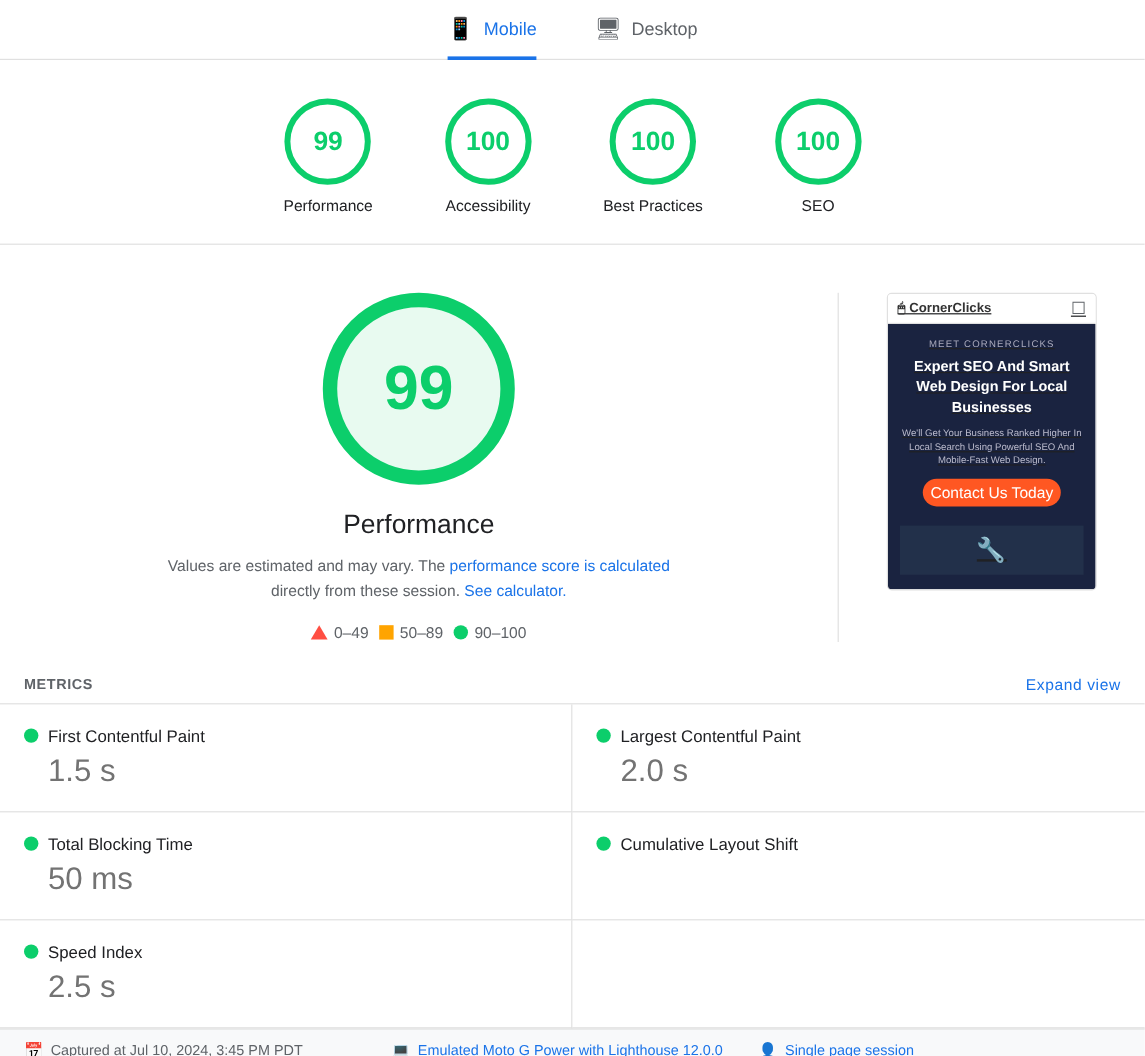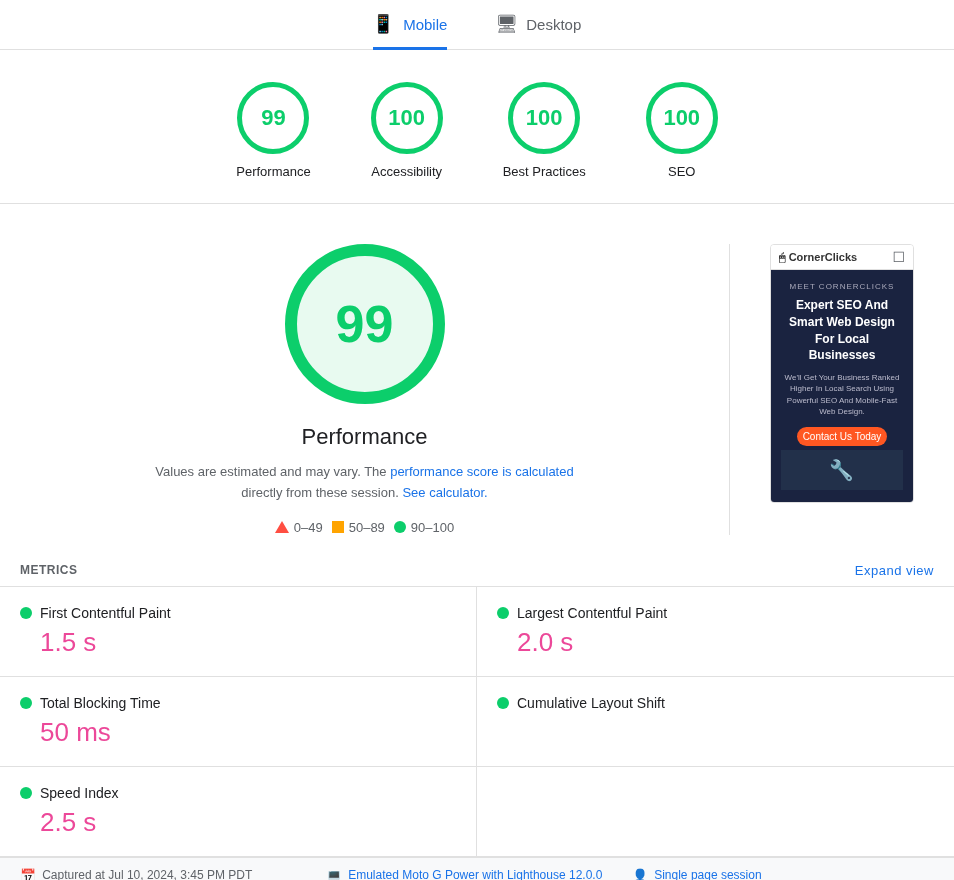--- a/index.html
+++ b/index.html
@@ -150,22 +150,23 @@
 
     
     .vert-divider {
       width: 1px;
       background: #e0e0e0;
       margin: 0;
     }
 
     
     .ad-panel {
-      width: 144px;
+      width: 175px;
       flex-shrink: 0;
+      text-decoration: underline;
     }
     .ad-box {
       border: 1px solid #e0e0e0;
       border-radius: 4px;
       overflow: hidden;
       background: #fff;
     }
     .ad-header {
       display: flex;
       justify-content: space-between;
@@ -207,23 +208,23 @@
       color: #bbc;
       line-height: 1.4;
       margin-bottom: 10px;
     }
     .ad-btn {
       background: #ff5722;
       color: #fff;
       border: none;
       border-radius: 12px;
       padding: 4px 6px;
-      font-size: 10px;
+      font-size: 13px;
       cursor: pointer;
-      margin-bottom: 4px;
+      margin-bottom: 16px;
     }
     .ad-footer-img {
       background: #22304a;
       padding: 8px;
       text-align: center;
       font-size: 20px;
     }
     .metrics-header {
       display: flex;
       justify-content: space-between;
@@ -266,21 +267,21 @@
       background: #0cce6b;
       flex-shrink: 0;
     }
     .metric-name {
       font-size: 14px;
       color: #202124;
     }
     .metric-value {
       font-size: 26px;
       font-weight: 400;
-      color: #ec4899;
+      color: #737373;
       padding-left: 20px;
     }
 
     
     .footer-bar {
       background: #f8f9fa;
       border-top: 1px solid #e0e0e0;
       padding: 10px 20px;
       display: grid;
       grid-template-columns: 1fr 1fr 1fr;

